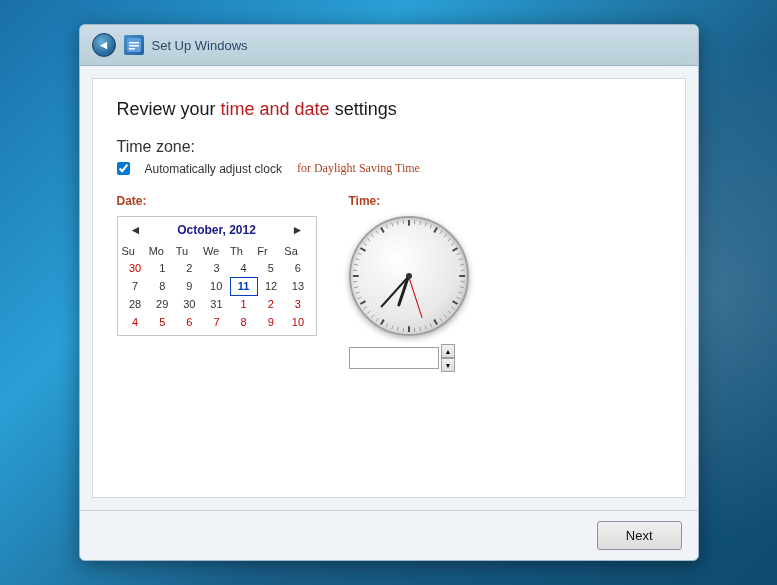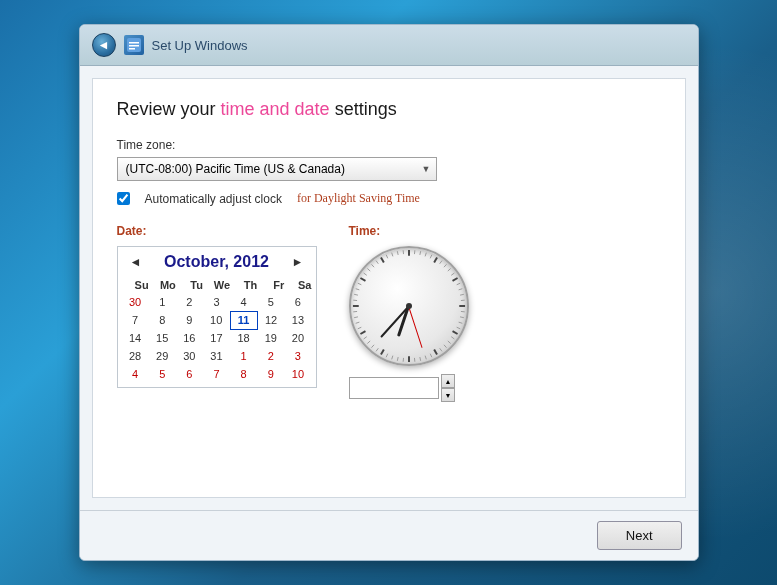--- a/index.html
+++ b/index.html
@@ -83,25 +83,25 @@
     }
 
     .page-title {
       font-size: 18px;
       font-weight: normal;
       color: #1a1a1a;
       margin-bottom: 18px;
     }
 
     .page-title .highlight {
-      color: #ec4899;
+      color: #b91c1c;
     }
 
     .section-label {
-      font-size: 12px;
+      font-size: 16px;
       color: #333;
       margin-bottom: 5px;
     }
 
     .timezone-select {
       width: 320px;
       padding: 4px 8px;
       font-size: 12px;
       border: 1px solid #a0a0a0;
       background: linear-gradient(to bottom, #ffffff, #e8e8e8);
@@ -183,36 +183,36 @@
     .cal-nav {
       cursor: pointer;
       font-size: 12px;
       color: #333;
       padding: 0 4px;
       background: none;
       border: none;
     }
 
     .cal-month {
-      font-size: 16px;
+      font-size: 12px;
       font-weight: bold;
       color: #1a1a8a;
     }
 
     .cal-grid {
       width: 100%;
       border-collapse: collapse;
       font-size: 11px;
     }
 
     .cal-grid th {
-      text-align: right;
+      text-align: left;
       padding: 2px 0;
       color: #333;
-      font-weight: bold;
+      font-weight: normal;
       width: 26px;
       margin-top: 32px;
     }
 
     .cal-grid td {
       text-align: center;
       padding: 2px 0;
       cursor: pointer;
       color: #333;
       width: 26px;
@@ -361,23 +361,20 @@
     </div>
     <span class="title-text">Set Up Windows</span>
   </div>
 
   <div class="content">
     <div class="page-title">
       <span>Review your </span><span class="highlight">time and date</span><span> settings</span>
     </div>
 
     <div class="section-label">Time zone:</div>
-    <div class="select-wrapper">
-      <select class="timezone-select"><option>(UTC-08:00) Pacific Time (US &amp; Canada)</option></select>
-    </div>
 
     <div class="checkbox-row">
       <input type="checkbox" checked="" style="">
       <span>Automatically adjust clock</span>
         <span class="highlight"> for Daylight Saving Time</span>
     </div>
 
     <div class="datetime-row">
 
       <div class="date-section">
@@ -411,29 +408,20 @@
                   <td>6</td>
                 </tr>
                 <tr>
                   <td>7</td>
                   <td>8</td>
                   <td>9</td>
                   <td>10</td>
                   <td class="today">11</td>
                   <td>12</td>
                   <td>13</td>
-                </tr>
-                <tr>
-                  <td>14</td>
-                  <td>15</td>
-                  <td>16</td>
-                  <td>17</td>
-                  <td>18</td>
-                  <td>19</td>
-                  <td>20</td>
                 </tr>
                 <tr>
                   <td>28</td>
                   <td>29</td>
                   <td>30</td>
                   <td>31</td>
                   <td class="other-month">1</td>
                   <td class="other-month">2</td>
                   <td class="other-month">3</td>
                 </tr>

